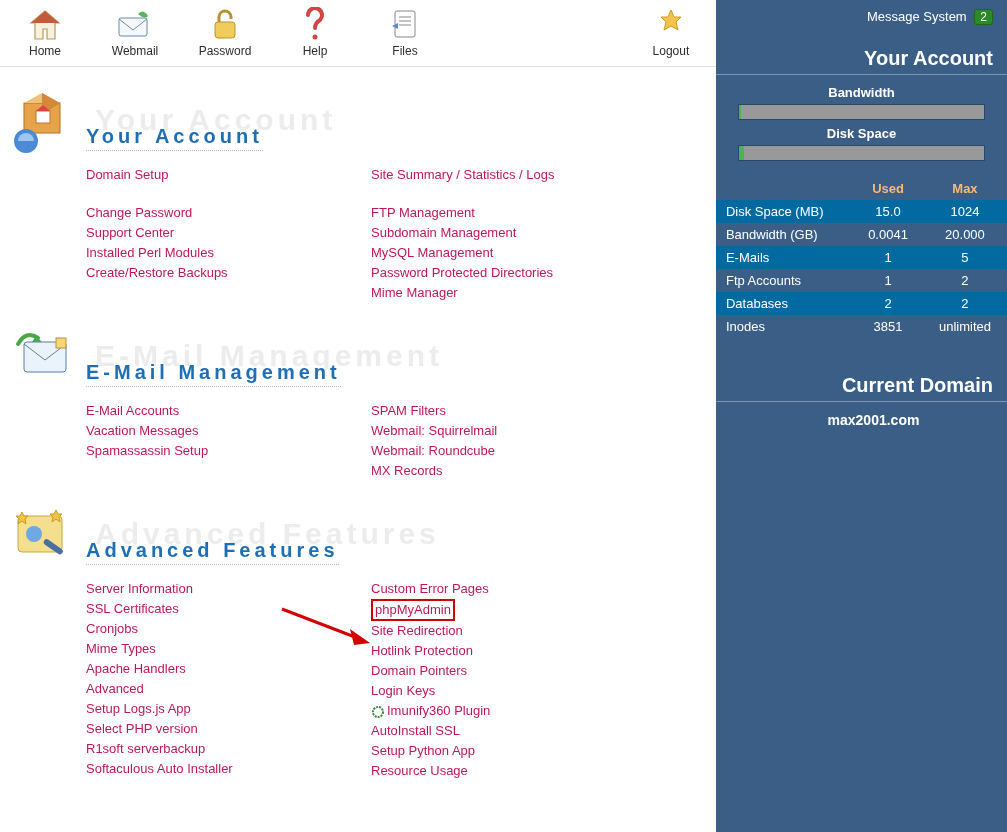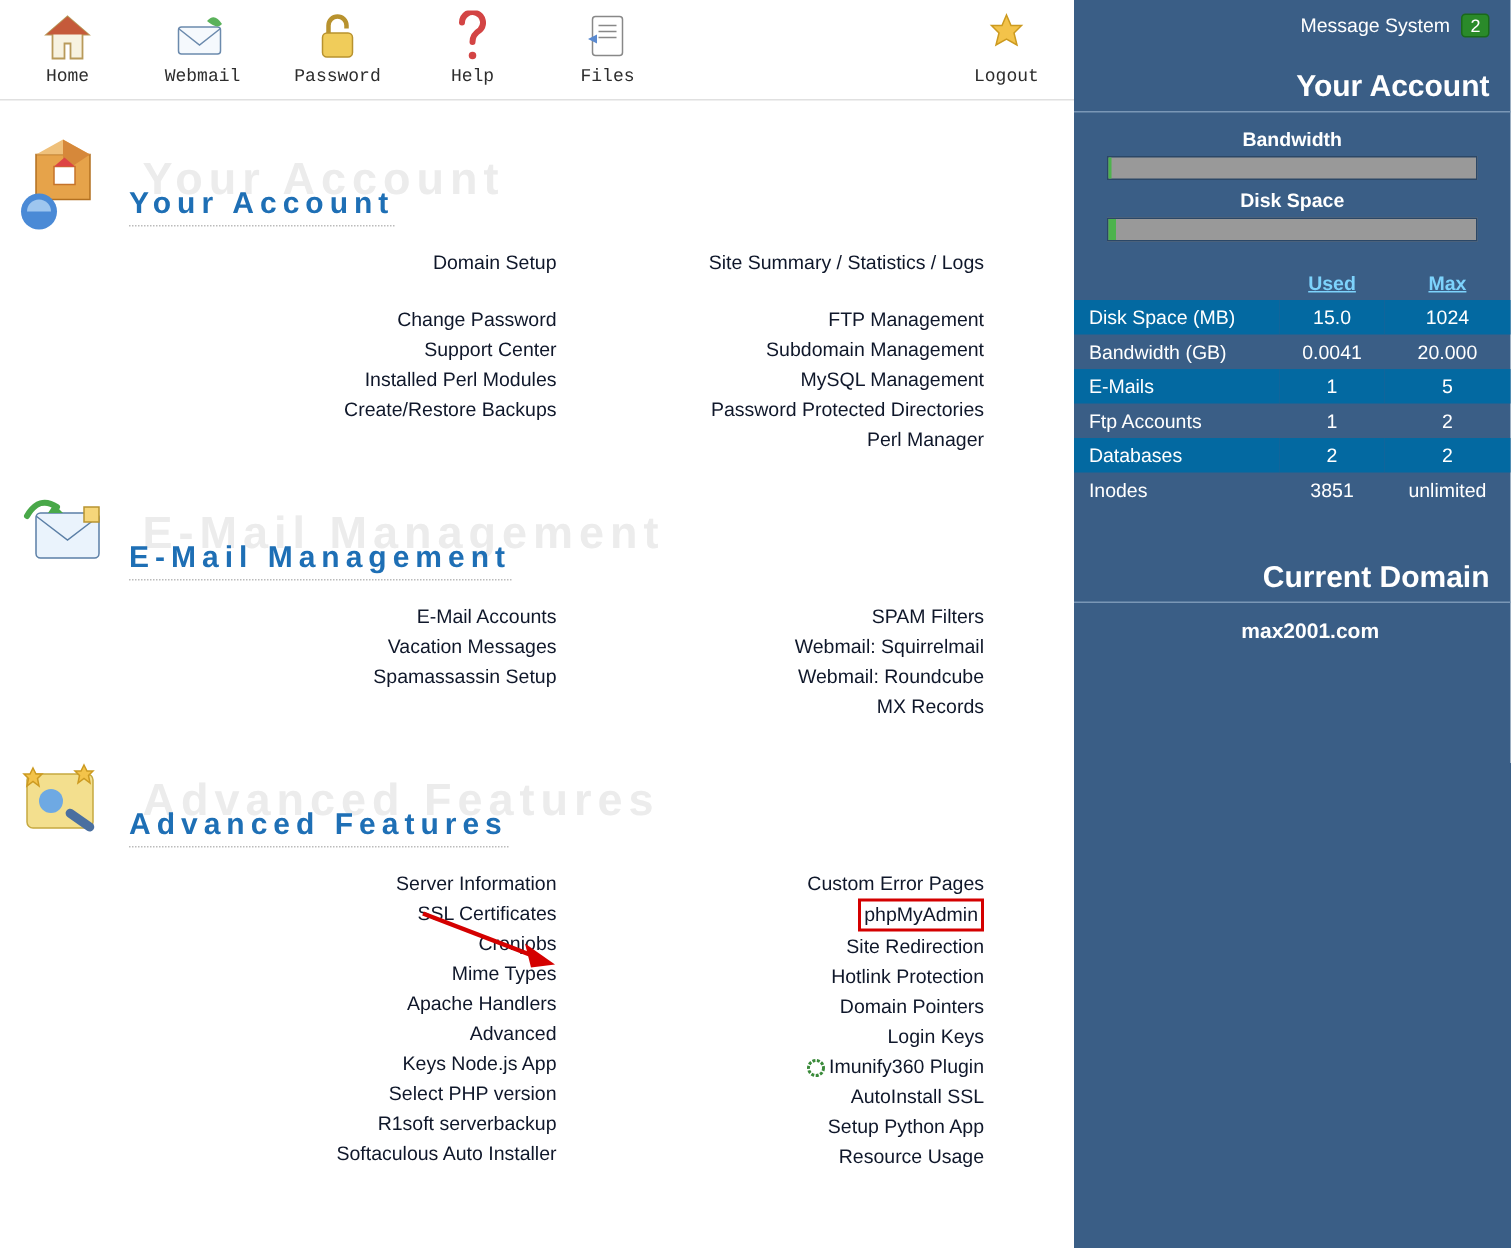--- a/index.html
+++ b/index.html
@@ -2,48 +2,48 @@
 <html><head>
 <meta charset="utf-8">
 <style>
   * { box-sizing: border-box; margin: 0; padding: 0; }
   body { font-family: Verdana, Geneva, sans-serif; font-size: 13px; color: #333; width: 1007px; height: 832px; overflow: hidden; background: #fff; }
   .layout { display: flex; width: 1007px; height: 832px; }
   .main { width: 733px; height: 832px; overflow: hidden; }
   .sidebar { width: 298px; background: #3a5e86; color: #fff; padding-top: 9px; }
   
   .toolbar { display: flex; border-bottom: 1px solid #e0e0e0; padding: 4px 0 2px 0; }
-  .tb-item { width: 90px; text-align: center; cursor: pointer; padding: 4px 0 6px 0; font-family: Liberation Mono, monospace; }
+  .tb-item { width: 90px; text-align: center; cursor: pointer; padding: 4px 0 6px 0; }
   .tb-item .ic { width: 40px; height: 34px; margin: 0 auto 2px auto; display:flex; align-items:center; justify-content:center; }
   .tb-item .lbl { font-size: 12px; color: #2d2d2d; }
   .tb-spacer { flex: 1; }
   
   .section { padding: 0 0 0 10px; }
   .sec-head { display:flex; align-items:flex-end; margin: 20px 0 0 0; position: relative; }
   .sec-icon { width: 70px; height: 70px; display:flex; align-items:center; justify-content:center; margin-right: 6px; }
   .sec-title-wrap { }
   .sec-ghost { position:absolute; left: 85px; bottom: 20px; font-size: 30px; font-weight: bold; letter-spacing: 4px; color: #ececec; white-space: nowrap; z-index: 0; }
   .sec-title { position: relative; font-size: 20px; font-weight: bold; letter-spacing: 4px; color: #1e6fb5; border-bottom: 1px dotted #bbb; padding-bottom: 2px; margin-bottom: 6px; z-index: 1; }
   .cols { display:flex; padding: 8px 0 0 76px; }
   .col { width: 285px; }
-  .col a { display:block; color: #0f172a; text-decoration: none; line-height: 20px; padding: 0; cursor: pointer; text-align: right; }
+  .col a { display:block; color: #be185d; text-decoration: none; line-height: 20px; padding: 0; cursor: pointer; }
   .col .gap { height: 18px; }
   .highlight-box { border: 2px solid #d40000; display: inline-block; padding: 0 2px; line-height: 18px; }
   .arrow-svg { position: absolute; pointer-events: none; }
   
   .sb-msg { text-align: right; padding: 0 14px 16px 0; font-size: 13px; }
   .sb-msg .badge { display:inline-block; background:#2a8a2a; border:1px solid #1a6a1a; border-radius:3px; padding:0 5px; font-size:12px; margin-left:4px; color:#fff; }
   .sb-heading { text-align:right; font-size:20px; font-weight:bold; border-bottom:1px solid #7a97b6; padding: 6px 14px 4px 0; margin-bottom: 10px; }
   .sb-stat-label { text-align:center; font-weight:bold; font-size:13px; margin-top:4px; }
   .sb-bar { height: 16px; border:1px solid #2b4766; background:#999; margin: 4px 22px 6px 22px; position: relative; }
   .sb-bar .fill { position:absolute; left:0; top:0; bottom:0; width:2%; background:#4db34d; }
   .sb-table { width: 100%; margin-top: 16px; font-size: 13px; border-collapse: collapse; }
   .sb-table th, .sb-table td { padding: 4px 10px; text-align: center; }
   .sb-table th:first-child, .sb-table td:first-child { text-align:left; padding-left: 10px; }
-  .sb-table th { font-weight: normal; color:#7dd3fc;text-decoration:underline; }
+  .sb-table th { font-weight: normal; color:#fdba74; }
   .sb-table tr.bold-head td, .sb-table tr.bold-head th { font-weight: bold; }
   .sb-table tr.alt { background: #0369a1; }
   .sb-domain { text-align:center; font-weight:bold; margin-top: 6px; font-size: 14px; margin-left: 24px; }
   .imunify-ic { width:14px; height:14px; display:inline-block; vertical-align:middle; margin-right:2px; }
 </style>
 </head>
 <body>
 
 <div class="layout">
   <div class="main">
@@ -136,21 +136,21 @@
             <a>Installed Perl Modules</a>
             <a>Create/Restore Backups</a>
           </div>
           <div class="col">
             <a>Site Summary / Statistics / Logs</a>
             <div class="gap"></div>
             <a>FTP Management</a>
             <a>Subdomain Management</a>
             <a>MySQL Management</a>
             <a>Password Protected Directories</a>
-            <a>Perl Manager</a>
+            <a>Mime Manager</a>
           </div>
         </div>
     </div>
 
     <div class="section">
       <div class="sec-head">
         <div class="sec-ghost">E-Mail Management</div>
         <div class="sec-icon">
           <svg width="66" height="60" viewBox="0 0 66 60">
               <rect x="12" y="14" width="42" height="30" rx="3" fill="#eaf3fc" stroke="#5b7fa6"></rect>
@@ -196,21 +196,21 @@
           </div>
       </div>
       <div class="cols" id="cols-advanced" style="position:relative;">
           <div class="col">
             <a>Server Information</a>
             <a>SSL Certificates</a>
             <a>Cronjobs</a>
             <a>Mime Types</a>
             <a>Apache Handlers</a>
             <a>Advanced</a>
-            <a>Keys Node.js App</a>
+            <a>Setup Logs.js App</a>
             <a>Select PHP version</a>
             <a>R1soft serverbackup</a>
             <a>Softaculous Auto Installer</a>
           </div>
           <div class="col">
             <a>Custom Error Pages</a>
             <a><span class="highlight-box">phpMyAdmin</span></a>
             <a>Site Redirection</a>
             <a>Hotlink Protection</a>
             <a>Domain Pointers</a>

